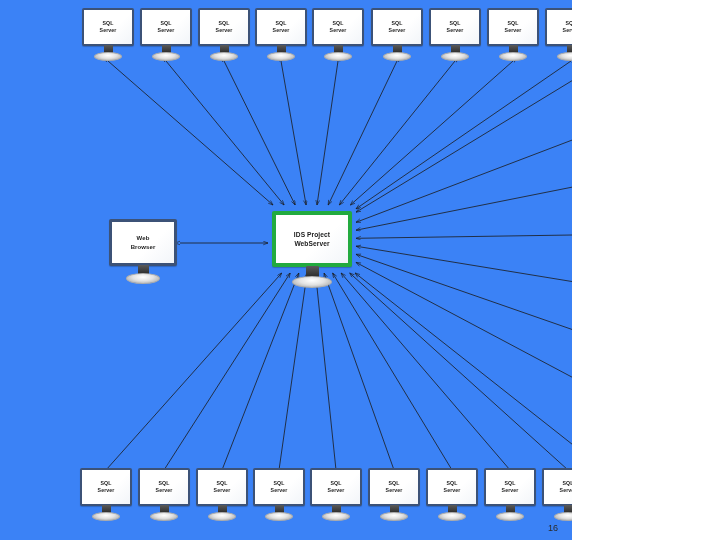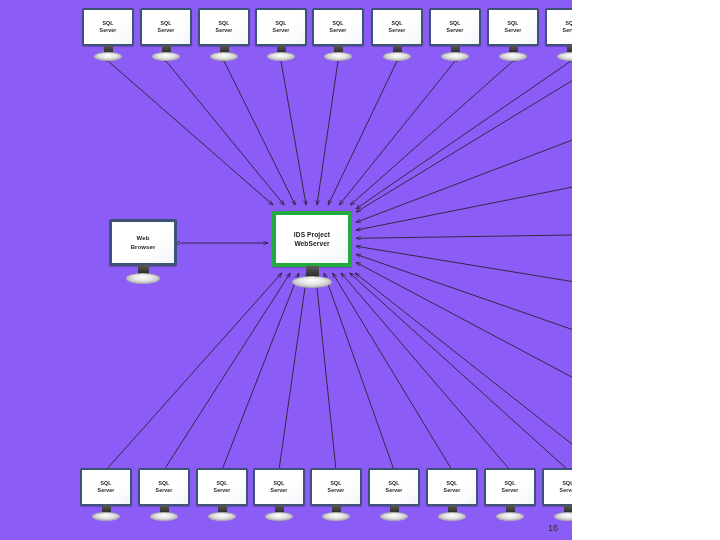--- a/index.html
+++ b/index.html
@@ -7,21 +7,21 @@
     padding: 0;
     background: #ffffff;
   }
   body {
     font-family: "Liberation Sans", sans-serif;
   }
   #canvas {
     position: relative;
     width: 572px;
     height: 540px;
-    background: #8b5cf6;
+    background: #3b82f6;
     overflow: hidden;
   }
   #edges {
     position: absolute;
     left: 0;
     top: 0;
     width: 720px;
     height: 540px;
     pointer-events: none;
   }

